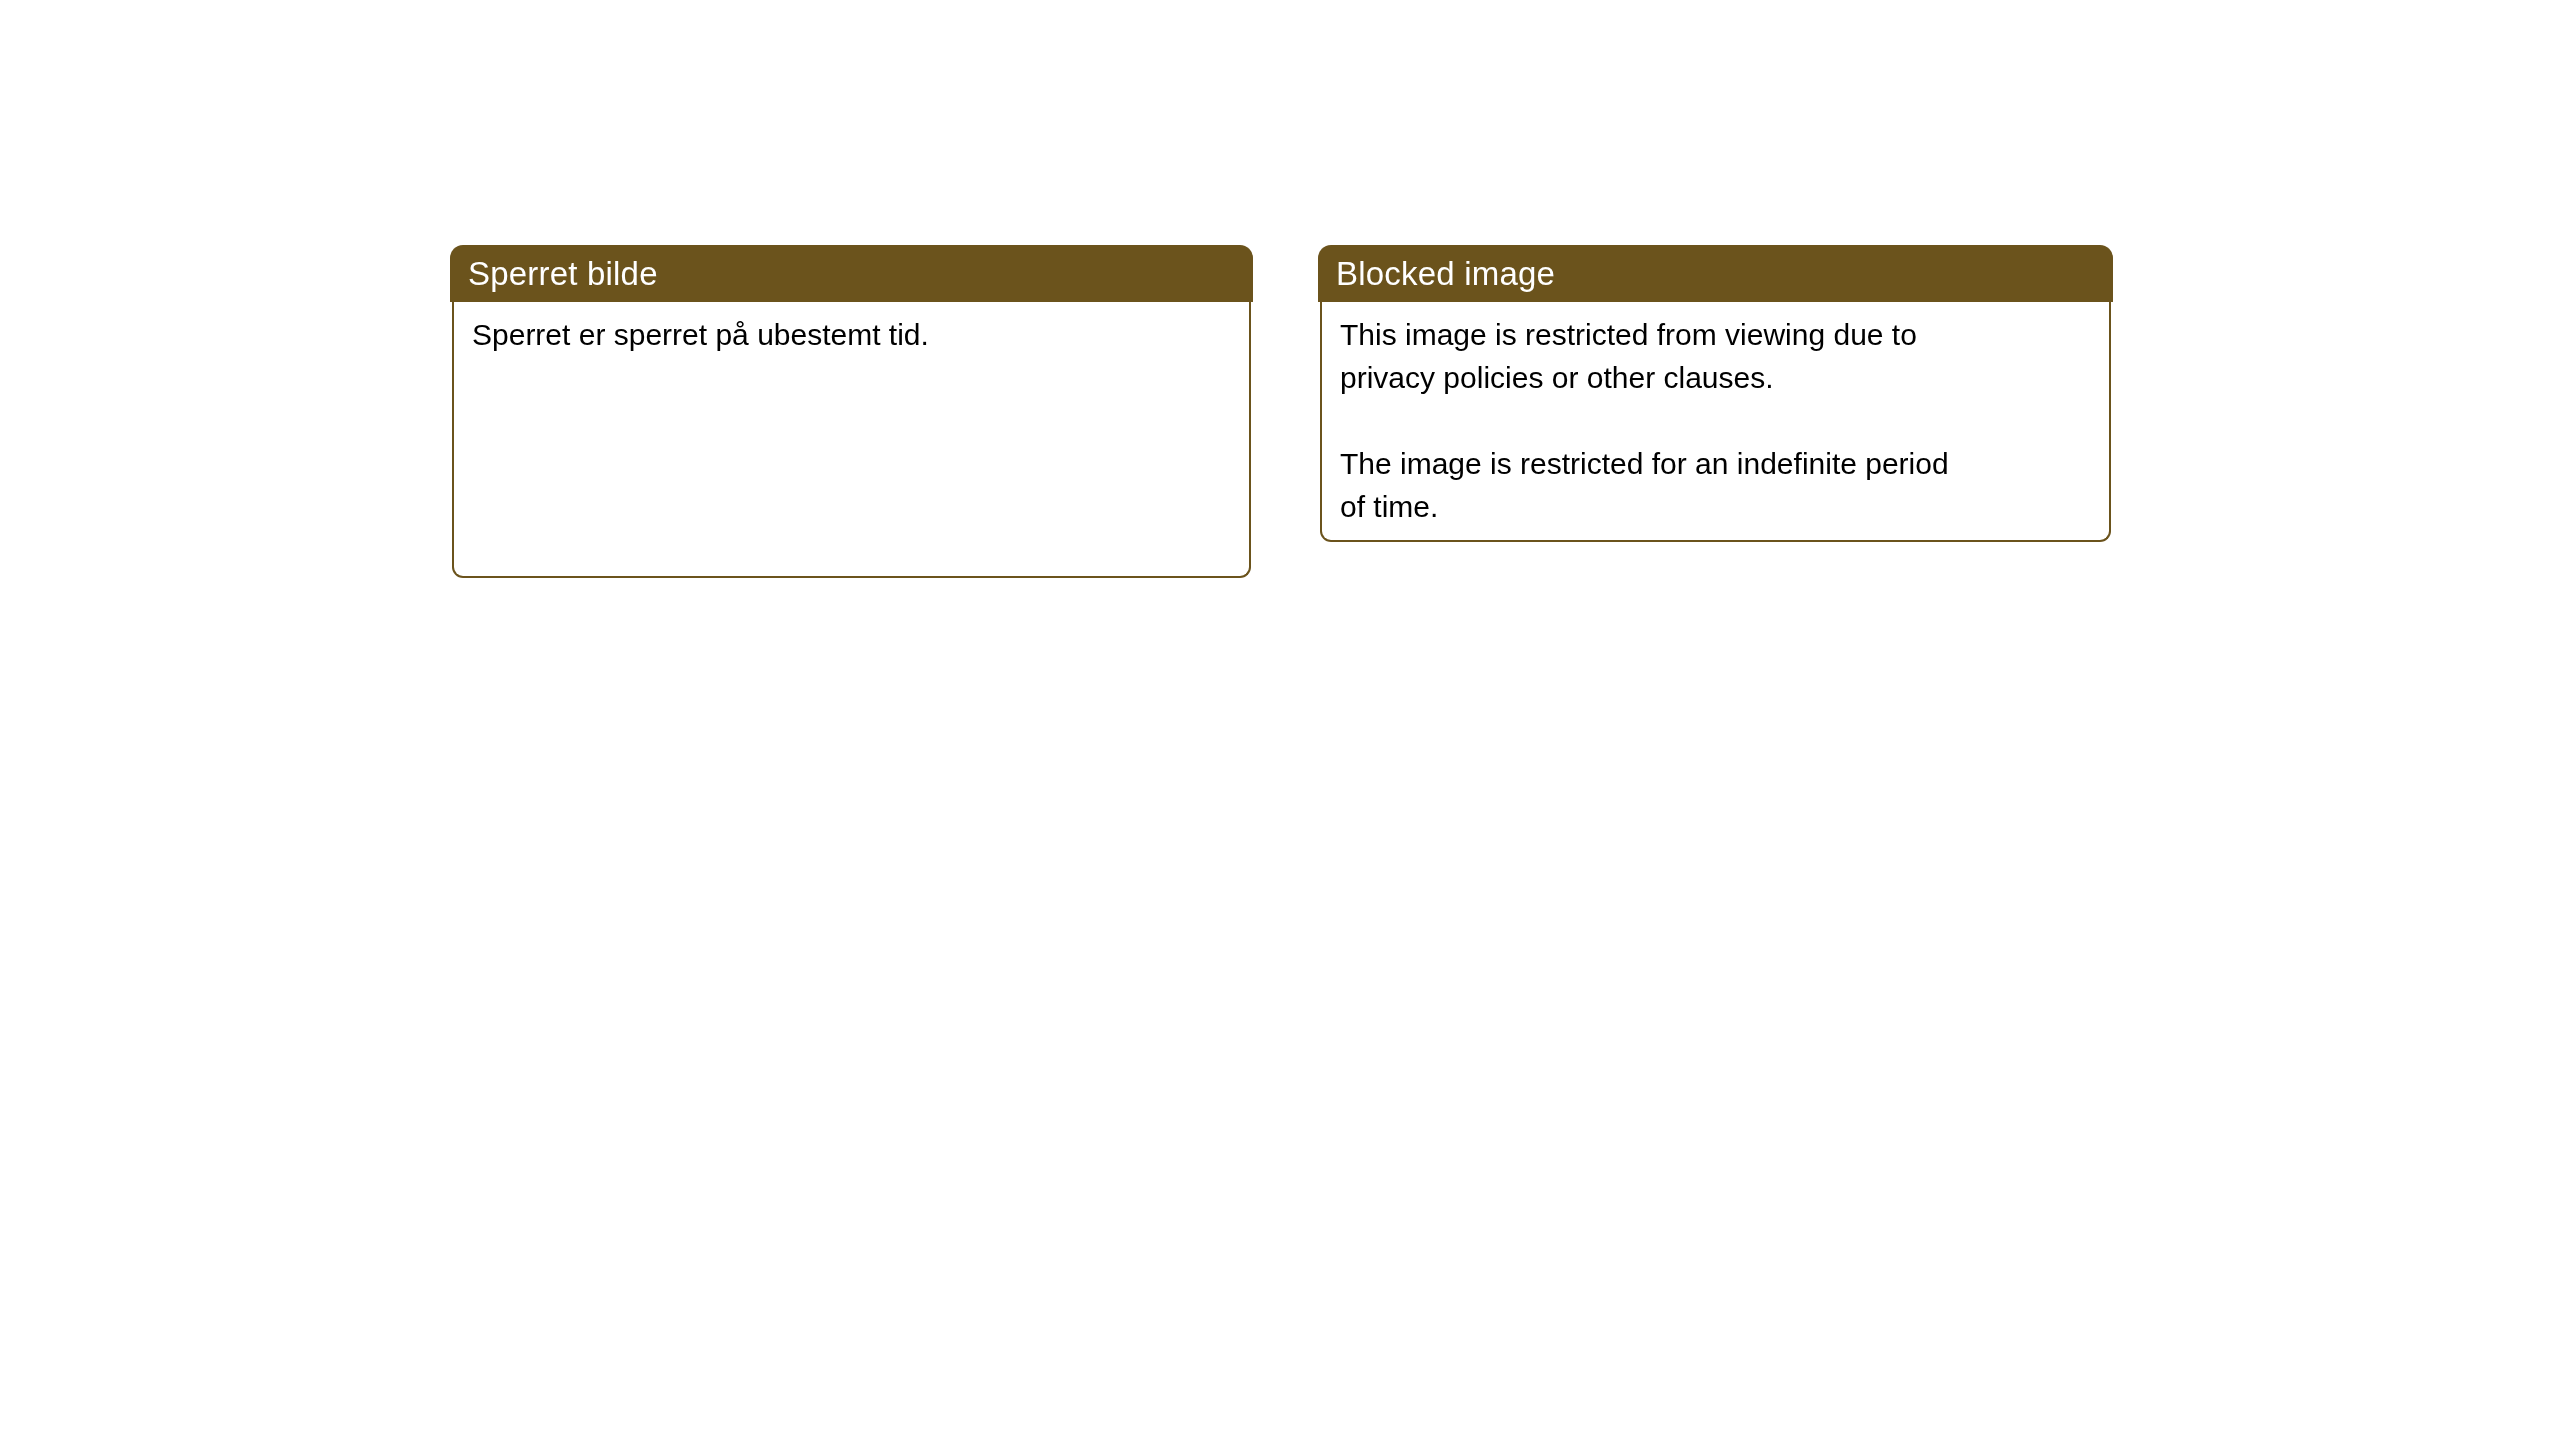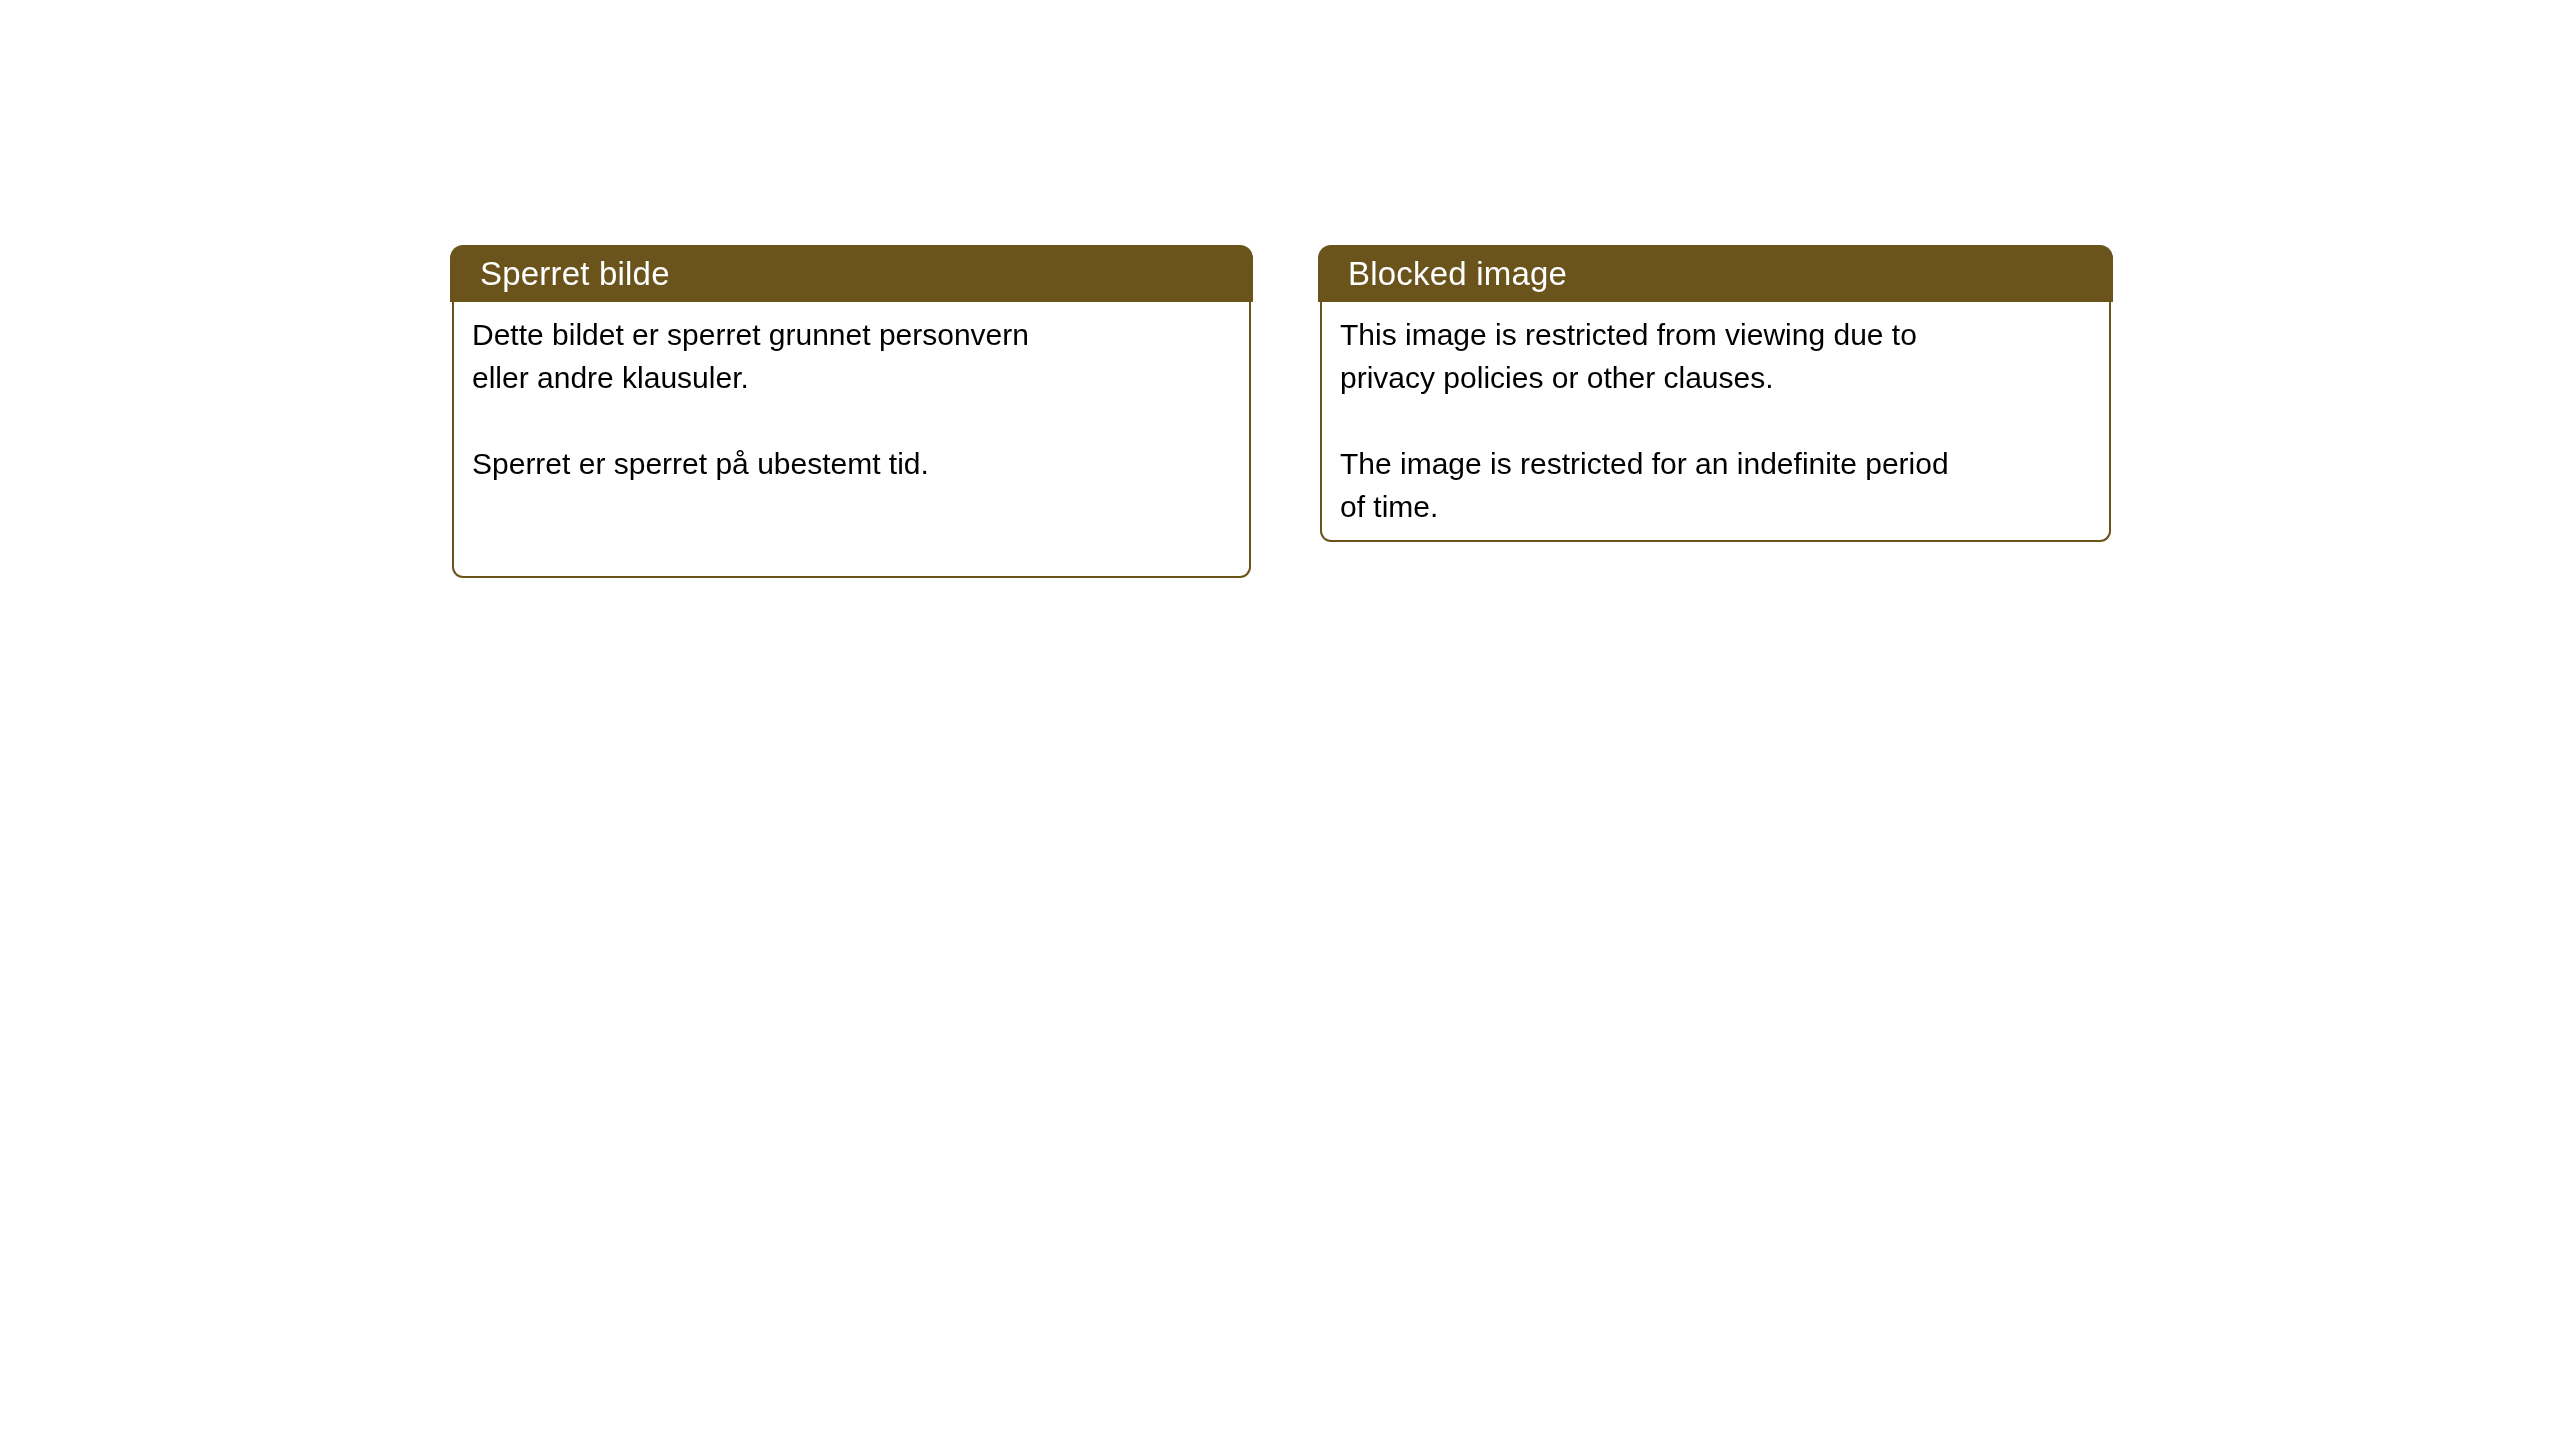--- a/index.html
+++ b/index.html
@@ -41,21 +41,21 @@
     align-items: center;
     z-index: 2;
   }
 
   .panel-title {
     color: #ffffff;
     font-size: 33px;
     line-height: 33px;
     font-weight: 400;
     letter-spacing: 0.2px;
-    padding-left: 30px;
+    padding-left: 18px;
     white-space: nowrap;
   }
 
   .panel-body {
     position: absolute;
     left: 2px;
     right: 2px;
     top: 50px;
     bottom: 0;
     background: #ffffff;
@@ -99,22 +99,20 @@
 </head>
 <body>
 
 <div class="stage">
 
   <section class="panel" id="panel-no">
     <div class="panel-header">
       <h1 class="panel-title">Sperret bilde</h1>
     </div>
     <div class="panel-body">
-      <p class="panel-paragraph">Dette bildet er sperret grunnet personvern
-eller andre klausuler.</p>
       <p class="panel-paragraph">Sperret er sperret på ubestemt tid.</p>
     </div>
   </section>
 
   <section class="panel" id="panel-en">
     <div class="panel-header">
       <h1 class="panel-title">Blocked image</h1>
     </div>
     <div class="panel-body">
       <p class="panel-paragraph">This image is restricted from viewing due to

